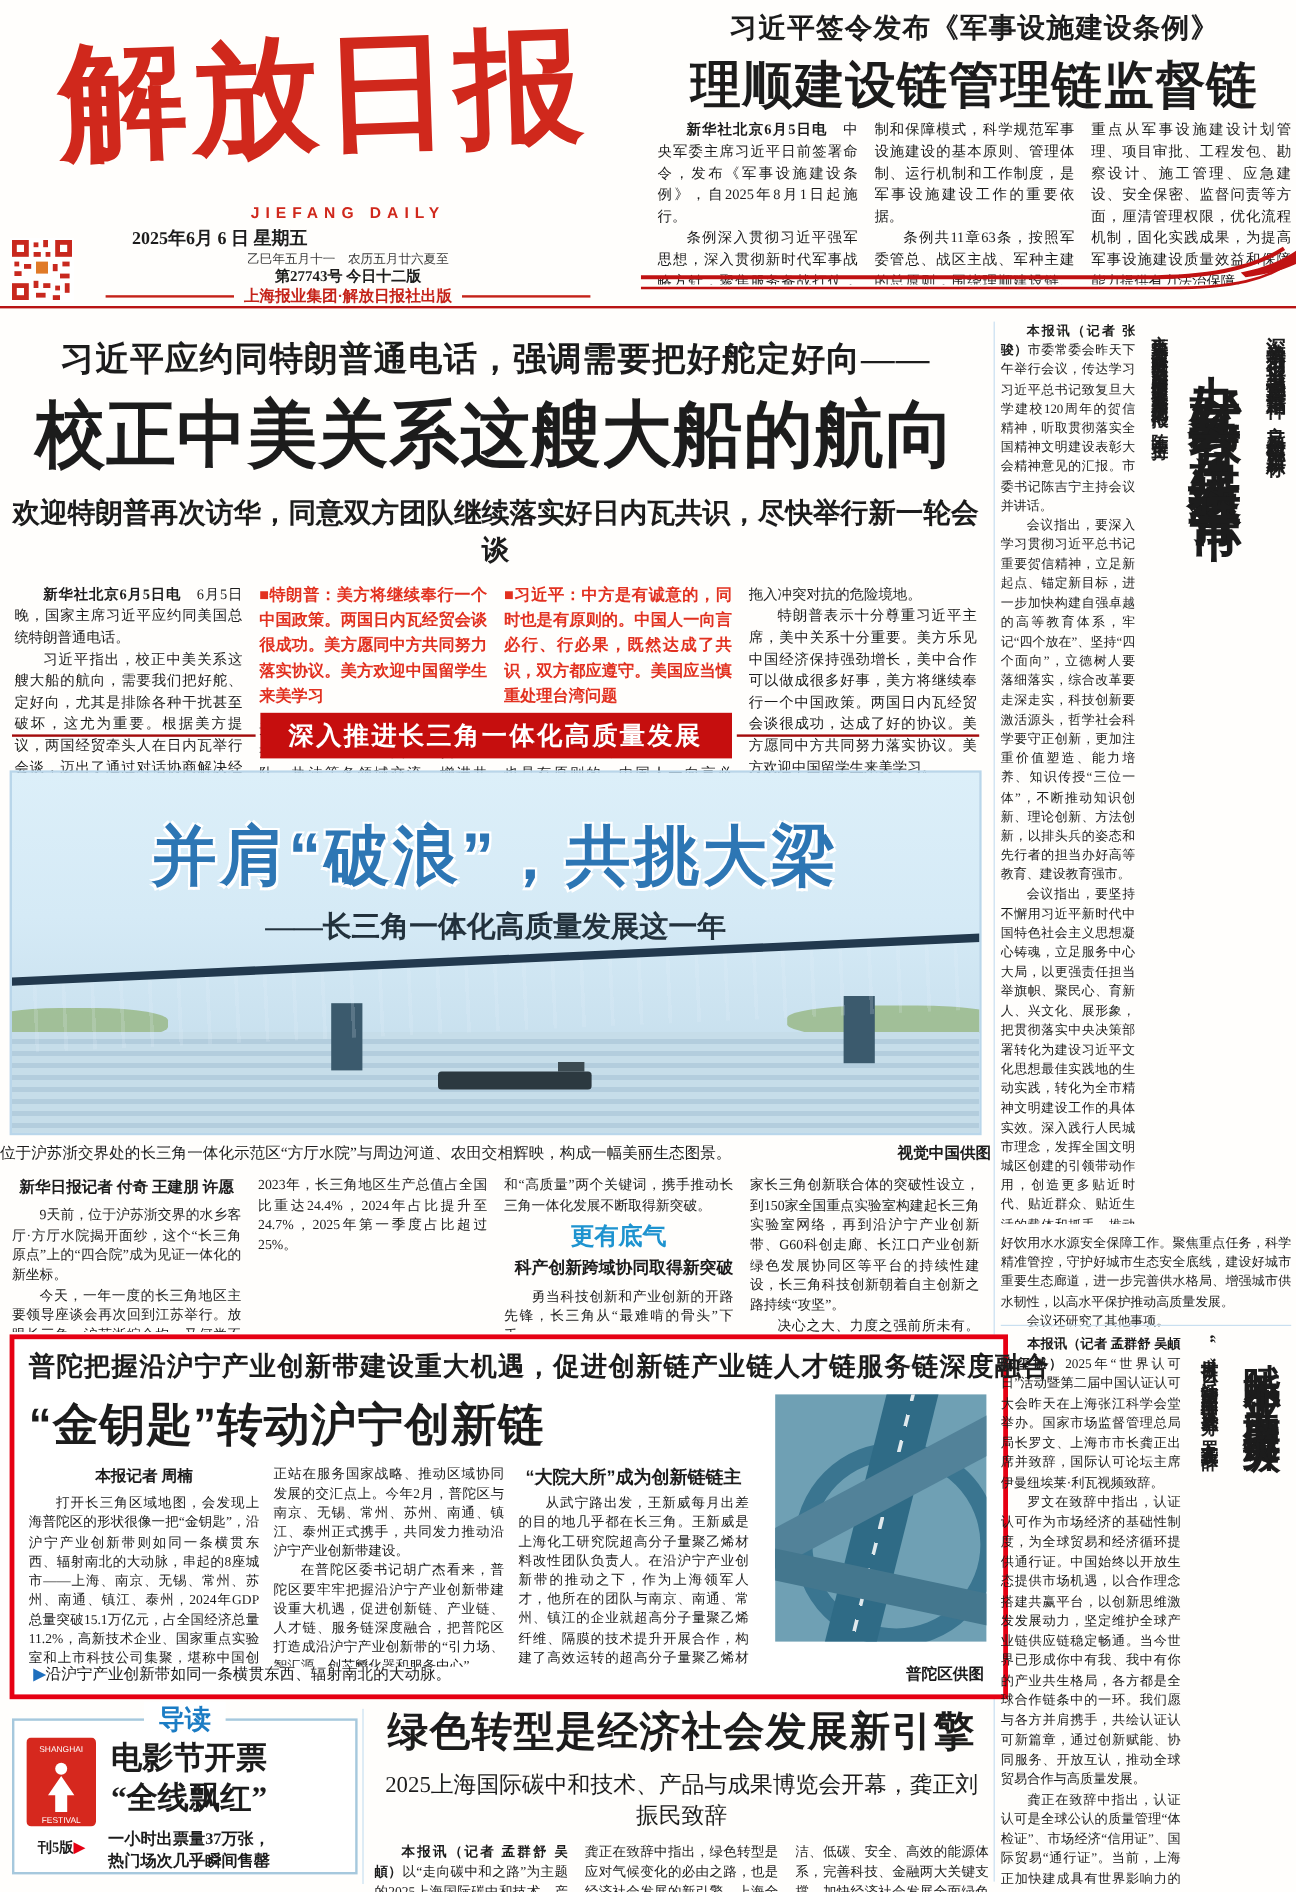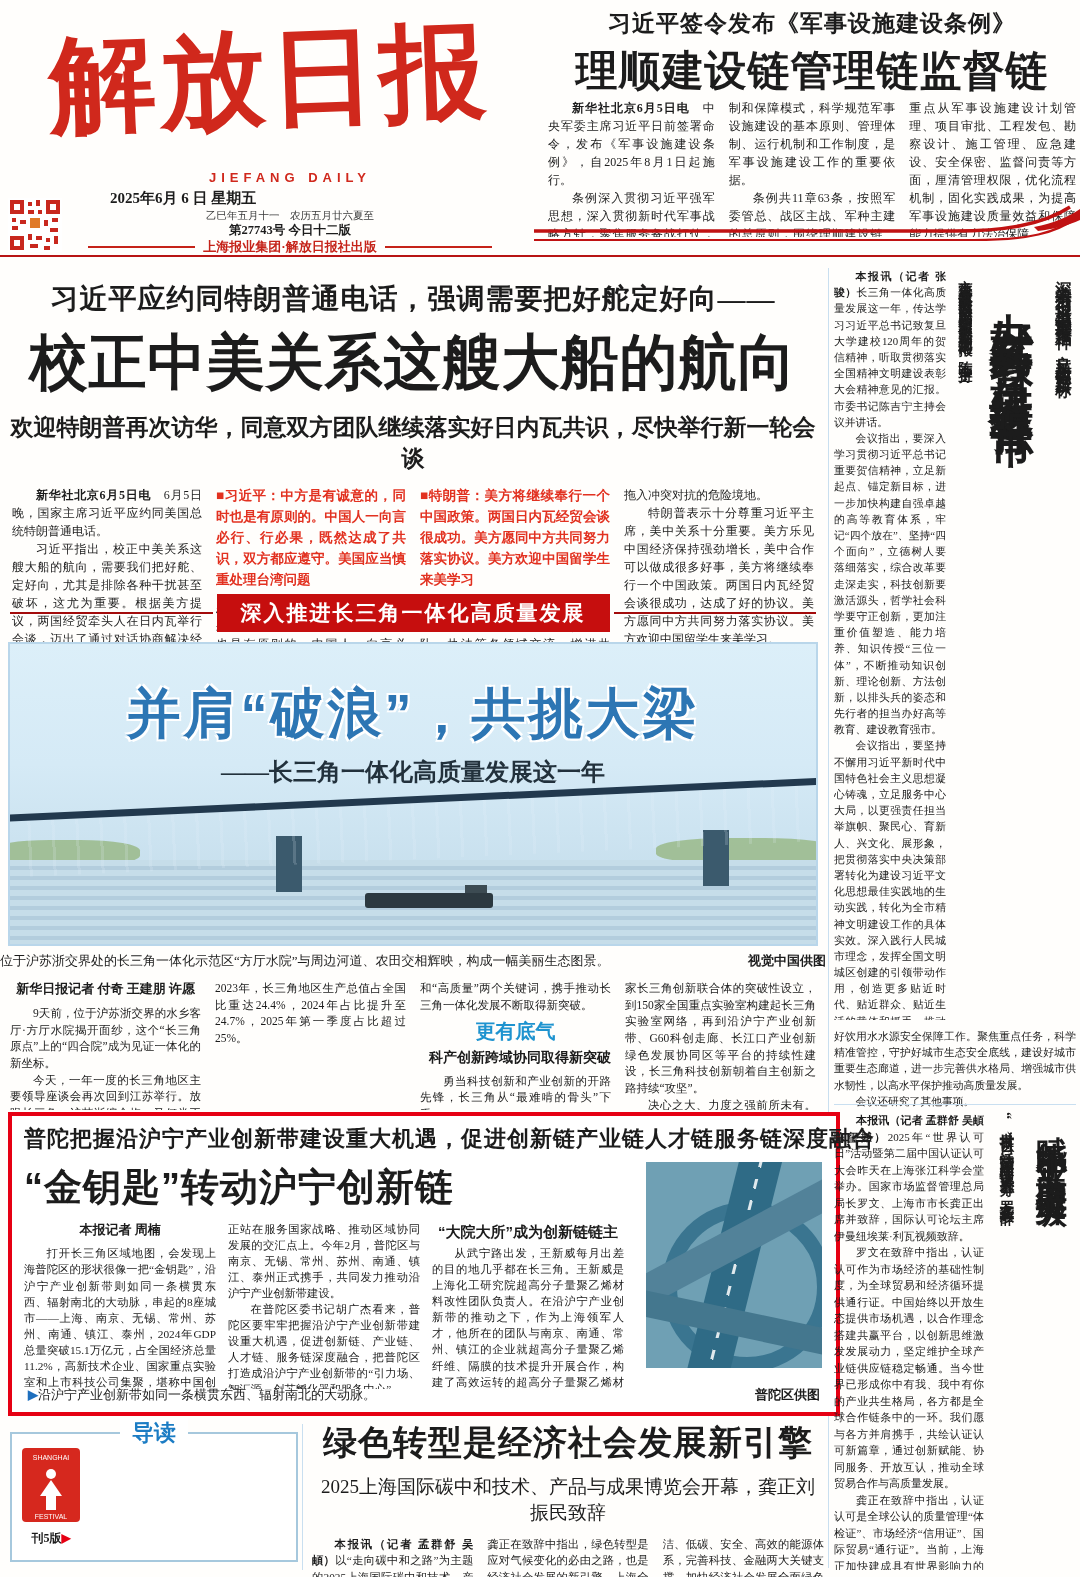--- a/index.html
+++ b/index.html
@@ -198,29 +198,29 @@
     <div class="lead-head sans">校正中美关系这艘大船的航向</div>
     <div class="lead-deck">欢迎特朗普再次访华，同意双方团队继续落实好日内瓦共识，尽快举行新一轮会谈</div>
     <div class="cols">
       <div>
         <p class="para"><b>新华社北京6月5日电　</b><span>6月5日晚，国家主席习近平应约同美国总统特朗普通电话。</span></p>
         <div>
             <p class="para">习近平指出，校正中美关系这艘大船的航向，需要我们把好舵、定好向，尤其是排除各种干扰甚至破坏，这尤为重要。根据美方提议，两国经贸牵头人在日内瓦举行会谈，迈出了通过对话协商解决经贸问题的重要一步，受到两国各界和国际社会普遍欢迎，也证明对话和合作是唯一正确的选择，双方要用好已经建立的经贸磋商机制，秉持平等</p>
           </div>
       </div>
       <div>
+        <div class="quote">■特朗普：美方将继续奉行一个中国政策。两国日内瓦经贸会谈很成功。美方愿同中方共同努力落实协议。美方欢迎中国留学生来美学习</div>
+        <div class="noindent">
+            <p class="para">进展，撤销对中国实施的消极举措。双方应推进外交、经贸、军队、执法等各领域交流，增进共识、减少误解、加强合作。</p>
+          </div>
+      </div>
+      <div>
         <div class="quote">■习近平：中方是有诚意的，同时也是有原则的。中国人一向言必行、行必果，既然达成了共识，双方都应遵守。美国应当慎重处理台湾问题</div>
         <div class="noindent">
             <p class="para">态度，尊重各自关切，争取双赢结果。对此，中方是有诚意的，同时也是有原则的。中国人一向言必行、行必果，既然达成了共识，双方都应遵守。日内瓦会谈之后，中方严肃认真执行了协议。美方应实事求是看待取得的</p>
-          </div>
-      </div>
-      <div>
-        <div class="quote">■特朗普：美方将继续奉行一个中国政策。两国日内瓦经贸会谈很成功。美方愿同中方共同努力落实协议。美方欢迎中国留学生来美学习</div>
-        <div class="noindent">
-            <p class="para">进展，撤销对中国实施的消极举措。双方应推进外交、经贸、军队、执法等各领域交流，增进共识、减少误解、加强合作。</p>
           </div>
       </div>
       <div class="noindent">
           <p class="para">拖入冲突对抗的危险境地。</p>
           <p class="para">特朗普表示十分尊重习近平主席，美中关系十分重要。美方乐见中国经济保持强劲增长，美中合作可以做成很多好事，美方将继续奉行一个中国政策。两国日内瓦经贸会谈很成功，达成了好的协议。美方愿同中方共同努力落实协议。美方欢迎中国留学生来美学习。</p>
           <p class="para">习近平欢迎特朗普再次访华，特朗普表示诚挚感谢。两国元首同意双方团队继续落实好日内瓦共识，尽快举行新一轮会谈。</p>
         </div>
     </div>
   </div>
 
@@ -310,21 +310,21 @@
     </div>
     <div class="pt-caprow">
       <span><span class="arrow">▶</span><span>沿沪宁产业创新带如同一条横贯东西、辐射南北的大动脉。</span></span>
       <span class="credit">普陀区供图</span>
     </div>
   </div>
 
   <div class="abs edu">
     <div class="edu-row">
       <div class="edu-body smalltext">
-        <p class="para"><b>本报讯（记者 张骏）</b><span>长三角一体化高质量发展这一年，传达学习习近平总书记致复旦大学建校120周年的贺信精神，听取贯彻落实全国精神文明建设表彰大会精神意见的汇报。市委书记陈吉宁主持会议并讲话。</span></p>
+        <p class="para"><b>本报讯（记者 张骏）</b><span>市委常委会昨天下午举行会议，传达学习习近平总书记致复旦大学建校120周年的贺信精神，听取贯彻落实全国精神文明建设表彰大会精神意见的汇报。市委书记陈吉宁主持会议并讲话。</span></p>
         <div>
             <p class="para">会议指出，要深入学习贯彻习近平总书记重要贺信精神，立足新起点、锚定新目标，进一步加快构建自强卓越的高等教育体系，牢记“四个放在”、坚持“四个面向”，立德树人要落细落实，综合改革要走深走实，科技创新要激活源头，哲学社会科学要守正创新，更加注重价值塑造、能力培养、知识传授“三位一体”，不断推动知识创新、理论创新、方法创新，以排头兵的姿态和先行者的担当办好高等教育、建设教育强市。</p>
             <p class="para">会议指出，要坚持不懈用习近平新时代中国特色社会主义思想凝心铸魂，立足服务中心大局，以更强责任担当举旗帜、聚民心、育新人、兴文化、展形象，把贯彻落实中央决策部署转化为建设习近平文化思想最佳实践地的生动实践，转化为全市精神文明建设工作的具体实效。深入践行人民城市理念，发挥全国文明城区创建的引领带动作用，创造更多贴近时代、贴近群众、贴近生活的载体和抓手，推动文明培育、文明实践、文明创建融合发展，打造新时代城市文明建设共同体。</p>
           </div>
       </div>
       <div class="vert edu-sub">市委常委会会议还听取贯彻落实全国精神文明建设表彰大会精神意见的汇报，陈吉宁主持</div>
       <div class="vert edu-head">办好高等教育 建设教育强市</div>
       <div class="vert edu-kick">深入学习贯彻习近平总书记重要贺信精神，立足新起点锚定新目标</div>
     </div>
     <div class="edu-wide smalltext noindent">
@@ -356,20 +356,30 @@
       <div>
         <svg class="siff" viewBox="0 0 58 74">
           <rect width="58" height="74" rx="4" fill="#d6281e"></rect>
           <text x="29" y="12" font-size="7" fill="#fff" text-anchor="middle" font-family="sans-serif">SHANGHAI</text>
           <circle cx="29" cy="26" r="5" fill="#fff"></circle>
           <path d="M29 32 L18 48 L24 48 L24 62 L34 62 L34 48 L40 48 Z" fill="#fff"></path>
           <text x="29" y="71" font-size="7" fill="#fff" text-anchor="middle" font-family="sans-serif">FESTIVAL</text>
         </svg>
         <div class="kan"><span>刊5版</span><b>▶</b></div>
       </div>
+      <div>
+        <div class="daodu-head">
+          <div>电影节开票</div>
+          <div>“全线飘红”</div>
+        </div>
+        <div class="daodu-deck">
+          <div>一小时出票量37万张，</div>
+          <div>热门场次几乎瞬间售罄</div>
+        </div>
+      </div>
     </div>
   </div>
 
   <div class="abs vdiv" style="left:302px;top:1424px;height:146px"></div>
 
   <div class="abs carbon">
     <div class="carbon-head sans">绿色转型是经济社会发展新引擎</div>
     <div class="carbon-deck">2025上海国际碳中和技术、产品与成果博览会开幕，龚正刘振民致辞</div>
     <div class="cols">
       <div>

